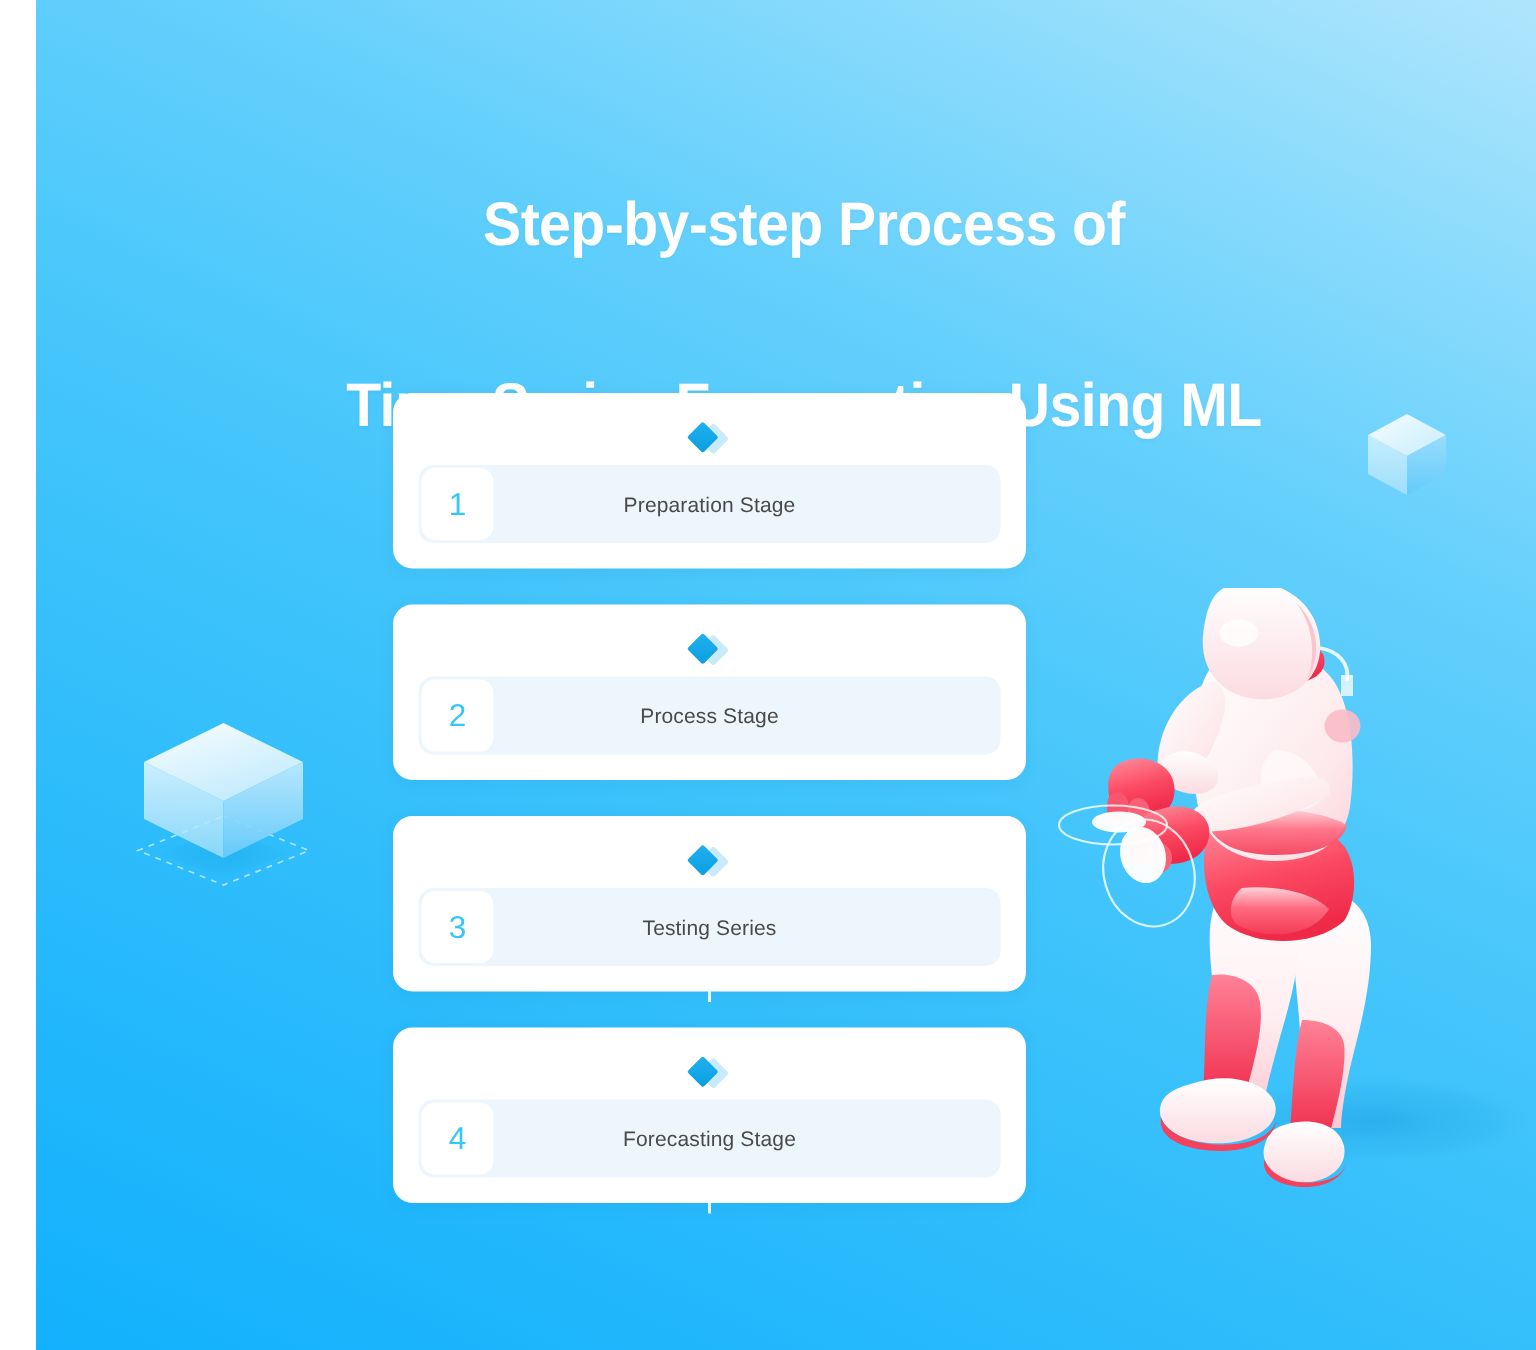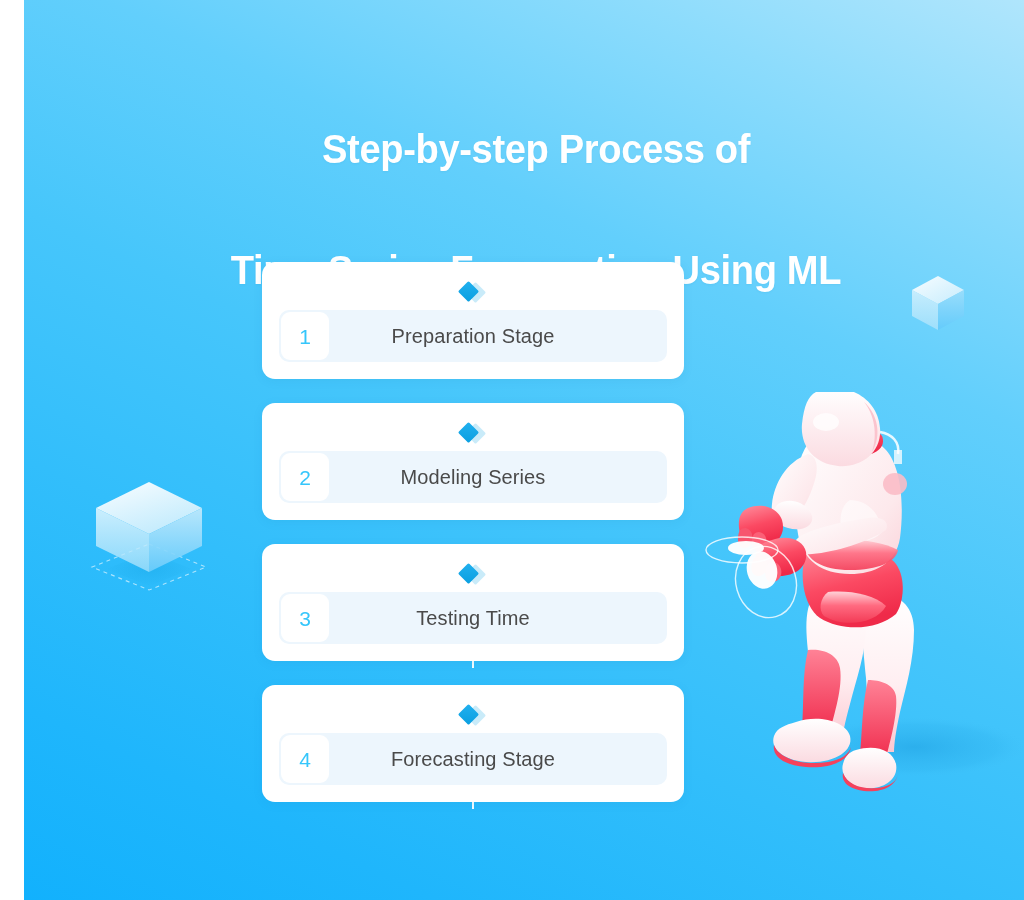--- a/index.html
+++ b/index.html
@@ -121,21 +121,21 @@
     font-weight:normal;
     line-height:1;
   }
   .stage-label {
     position:absolute;
     left:0; right:0; top:0; bottom:0;
     display:flex;
     align-items:center;
     justify-content:center;
     color:#4a4a4a;
-    font-size:20px;
+    font-size:14px;
     letter-spacing:0.1px;
     border-radius:12px;
   }
 
   
   .cube-a { position:absolute; left:62px; top:468px; width:128px; height:128px; }
   .cube-b { position:absolute; left:880px; top:268px; width:68px; height:68px; }
 
   
   #robot { position:absolute; left:676px; top:392px; width:330px; height:430px; }
@@ -344,34 +344,34 @@
 
     <div class="step-card card2">
       <div class="diamond-wrap">
         <div class="dm dm-back"></div>
         <div class="dm dm-front"></div>
       </div>
       <div class="inner-bar">
         <div class="num-box">
           <span>2</span>
         </div>
-        <div class="stage-label">Modeling Series</div>
+        <div class="stage-label">Process Stage</div>
       </div>
     </div>
 
     <div class="step-card card3">
       <div class="diamond-wrap">
         <div class="dm dm-back"></div>
         <div class="dm dm-front"></div>
       </div>
       <div class="inner-bar">
         <div class="num-box">
           <span>3</span>
         </div>
-        <div class="stage-label">Testing Time</div>
+        <div class="stage-label">Testing Series</div>
       </div>
     </div>
 
     <div class="step-card card4">
       <div class="diamond-wrap">
         <div class="dm dm-back"></div>
         <div class="dm dm-front"></div>
       </div>
       <div class="inner-bar">
         <div class="num-box">

